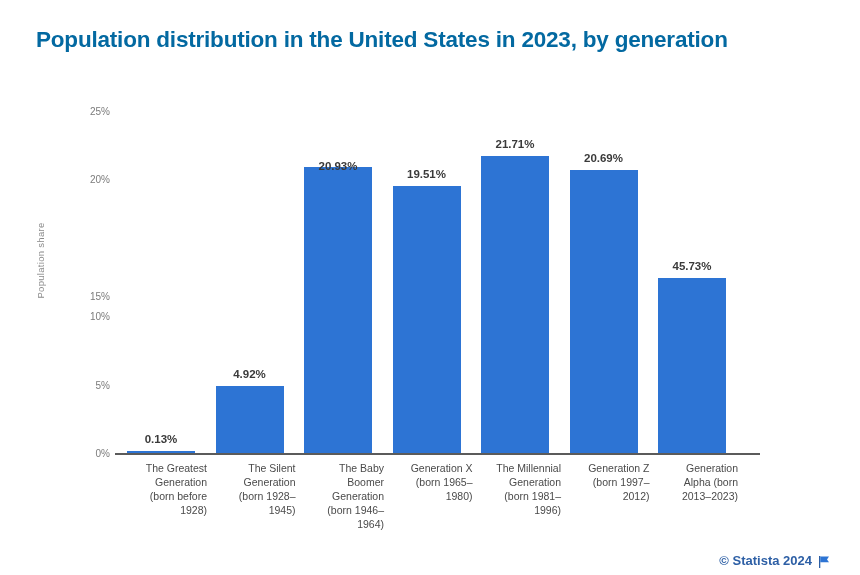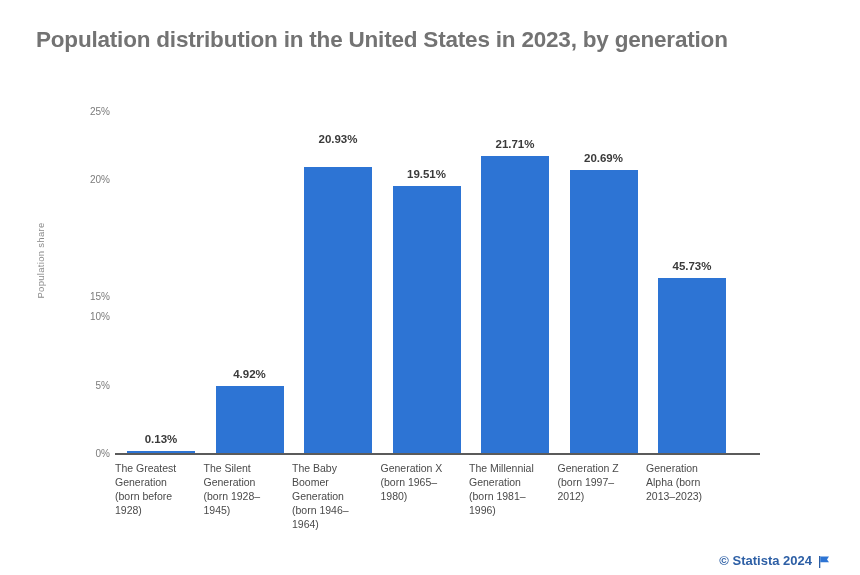--- a/index.html
+++ b/index.html
@@ -17,21 +17,21 @@
   }
 
   
   #chart-title {
     position: absolute;
     left: 36px;
     top: 26px;
     width: 800px;
     font-size: 22.5px;
     font-weight: bold;
-    color: #737373;
+    color: #0369a1;
     letter-spacing: -0.2px;
     line-height: 1.2;
   }
 
   
   #plot-area {
     position: absolute;
     left: 0;
     top: 0;
     width: 860px;
@@ -107,21 +107,21 @@
     color: #3a3a3a;
     white-space: nowrap;
   }
 
   
   .cat-label {
     position: absolute;
     top: 462px;
     font-size: 10.5px;
     color: #4a4a4a;
-    text-align: left;
+    text-align: right;
     line-height: 1.33;
     white-space: pre-line;
   }
 
   
   #footer {
     position: absolute;
     right: 30px;
     top: 553px;
     display: flex;
@@ -161,21 +161,21 @@
       <div class="bar-col" style="left: 127px; width: 68px; text-align: right;">
         <div class="bar" style="left: 0px; width: 68px; height: 2.5px; background: rgb(45, 116, 212);"></div>
         <div class="bar-value" style="bottom: 8.5px;">0.13%</div>
       </div>
       <div class="bar-col" style="left: 215.5px; width: 68px;">
         <div class="bar" style="left: 0px; width: 68px; height: 67.3056px; background: rgb(45, 116, 212);"></div>
         <div class="bar-value" style="bottom: 73.3056px;">4.92%</div>
       </div>
       <div class="bar-col" style="left: 304px; width: 68px;">
         <div class="bar" style="left: 0px; width: 68px; height: 286.322px; background: rgb(45, 116, 212);"></div>
-        <div class="bar-value" style="bottom: 308px; margin-top: 24px;">20.93%</div>
+        <div class="bar-value" style="bottom: 281px; margin-top: 24px;">20.93%</div>
       </div>
       <div class="bar-col" style="left: 392.5px; width: 68px;">
         <div class="bar" style="left: 0px; width: 68px; height: 266.897px; background: rgb(45, 116, 212);"></div>
         <div class="bar-value" style="bottom: 272.897px;">19.51%</div>
       </div>
       <div class="bar-col" style="left: 481px; width: 68px;">
         <div class="bar" style="left: 0px; width: 68px; height: 296.993px; background: rgb(45, 116, 212);"></div>
         <div class="bar-value" style="bottom: 302.993px;">21.71%</div>
       </div>
       <div class="bar-col" style="left: 569.5px; width: 68px;">

